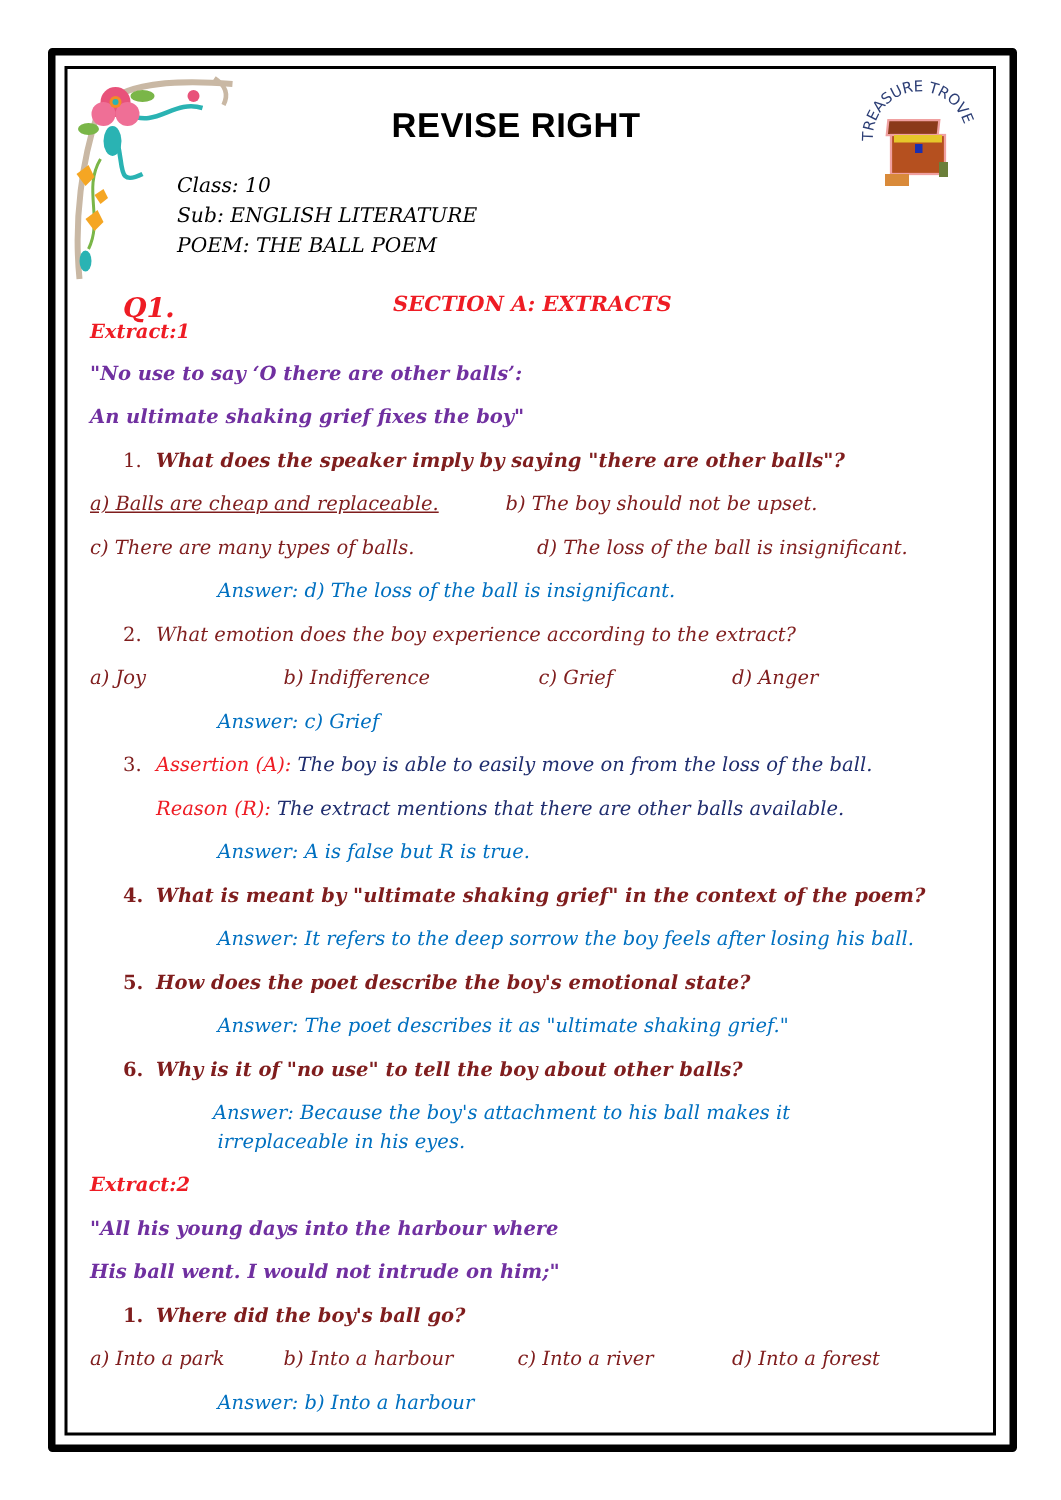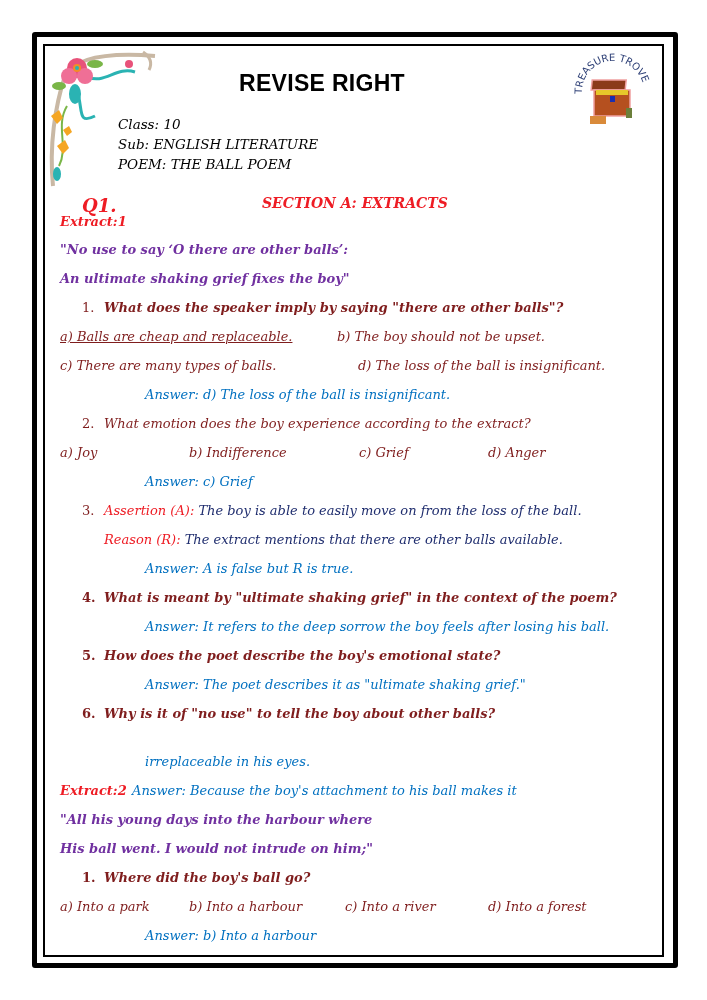--- a/index.html
+++ b/index.html
@@ -5,21 +5,21 @@
   html, body { margin:0; padding:0; background:#ffffff; }
   body { width:707px; height:1000px; position:relative; overflow:hidden;
          font-family:"DejaVu Serif", serif; }
   .outer-border { position:absolute; left:32px; top:32px; width:636px; height:926px;
                   border:5px solid #000; border-radius:3px; }
   .inner-border { position:absolute; left:43px; top:44px; width:617px; height:909px;
                   border:2px solid #000; }
   .corner-ornament { position:absolute; left:45px; top:46px; width:120px; height:148px; }
   .logo { position:absolute; left:572px; top:44px; width:80px; height:88px; }
   .title { position:absolute; left:0; width:644px; top:70px; text-align:center;
-           font-family:"Liberation Sans", sans-serif; font-weight:bold; font-size:23px; color:#000; letter-spacing:0.3px; }
+           font-family:"Liberation Sans", sans-serif; font-weight:bold; font-size:23px; color:#000; letter-spacing:0.3px;padding-left:22px; }
   .hdr { position:absolute; left:118px; font-family:"DejaVu Serif", serif; font-style:italic;
          font-size:13.5px; color:#000; }
   .script { font-family:"DejaVu Serif", serif; font-style:italic; }
   .line { position:absolute; white-space:nowrap; font-size:13px; }
   .red { color:#ee1c24; }
   .purple { color:#7030a0; }
   .black { color:#7f1d1d; }
   .blue { color:#0070c0; }
   .navy { color:#1f2d6e; }
   .bold { font-weight:bold; }
@@ -121,21 +121,21 @@
 <div class="line script black bold" style="left:82px; top:648px;">
   <span class="num">5.</span><span>How does the poet describe the boy's emotional state?</span>
 </div>
 <div class="line script blue" style="left:145px; top:677px;">
   <span class="ans-label">Answer:</span><span> The poet describes it as "ultimate shaking grief."</span>
 </div>
 
 <div class="line script black bold" style="left:82px; top:706px;">
   <span class="num">6.</span><span>Why is it of "no use" to tell the boy about other balls?</span>
 </div>
-<div class="line script blue" style="left:132px; top:735px;margin-top:48px;">
+<div class="line script blue" style="left:142px; top:735px;">
   <span class="ans-label">Answer:</span><span> Because the boy's attachment to his ball makes it</span>
 </div>
 <div class="line script blue" style="left:145px; top:754px;">irreplaceable in his eyes.</div>
 
 <div class="line script red bold" style="left:60px; top:783px;">Extract:2</div>
 <div class="line script purple bold" style="left:60px; top:812px;">"All his young days into the harbour where</div>
 <div class="line script purple bold" style="left:60px; top:841px;">His ball went. I would not intrude on him;"</div>
 
 <div class="line script black bold" style="left:82px; top:870px;">
   <span class="num">1.</span><span>Where did the boy's ball go?</span>

